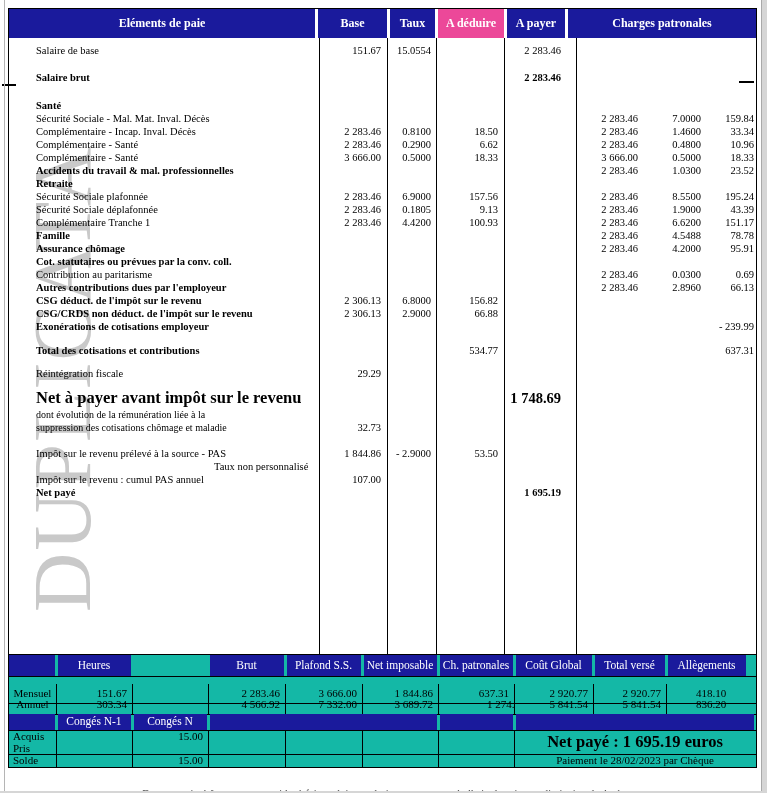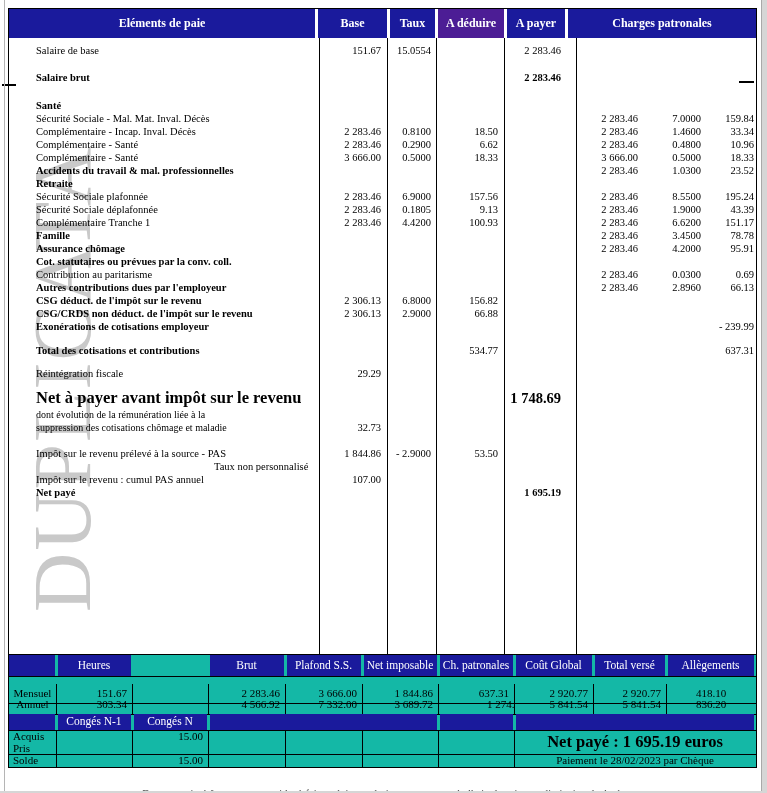--- a/index.html
+++ b/index.html
@@ -61,21 +61,21 @@
   <div class="watermark">DUPLICATA</div>
 
   <div id="main-table">
     <div id="main-header">
       <div class="mh-cell" style="width: 306px; background: rgb(26, 26, 156);">Eléments de paie</div>
       <div class="mh-gap"></div>
       <div class="mh-cell" style="width: 69px; background: rgb(26, 26, 156);">Base</div>
       <div class="mh-gap"></div>
       <div class="mh-cell" style="width: 45px; background: rgb(26, 26, 156);">Taux</div>
       <div class="mh-gap"></div>
-      <div class="mh-cell" style="width: 66px; background: #4c1d95;">A déduire</div>
+      <div class="mh-cell" style="width: 66px; background: #ec4899;">A déduire</div>
       <div class="mh-gap"></div>
       <div class="mh-cell" style="width: 58px; background: rgb(26, 26, 156);">A payer</div>
       <div class="mh-gap"></div>
       <div class="mh-cell" style="flex: 1 1 0%; background: rgb(26, 26, 156);">Charges patronales</div>
     </div>
     <div id="main-body">
         <div class="vline" style="left: 310px;"></div>
         <div class="vline" style="left: 378px;"></div>
         <div class="vline" style="left: 427px;"></div>
         <div class="vline" style="left: 495px;"></div>
@@ -161,21 +161,21 @@
           <div class="num col-b">2 283.46</div>
           <div class="num col-t">4.4200</div>
           <div class="num col-d">100.93</div>
           <div class="num col-e">2 283.46</div>
           <div class="num col-f">6.6200</div>
           <div class="num col-g">151.17</div>
         </div>
         <div class="prow" style="height: 13px;">
           <div class="pl bold">Famille</div>
           <div class="num col-e">2 283.46</div>
-          <div class="num col-f">3.4500</div>
+          <div class="num col-f">4.5488</div>
           <div class="num col-g">78.78</div>
         </div>
         <div class="prow" style="height: 13px;">
           <div class="pl bold">Assurance chômage</div>
           <div class="num col-e">2 283.46</div>
           <div class="num col-f">4.2000</div>
           <div class="num col-g">95.91</div>
         </div>
         <div class="prow" style="height: 13px;">
           <div class="pl bold">Cot. statutaires ou prévues par la conv. coll.</div>
@@ -256,21 +256,21 @@
       <div class="srow rb" style="top: 0px; height: 21px;">
         <div class="scell hdr" style="left: 0px; width: 45.5px; background: rgb(26, 26, 156); line-height: 21px;"></div>
         <div class="scell hdr" style="left: 48.5px; width: 73px; background: rgb(26, 26, 156); line-height: 21px;">Heures</div>
         <div class="scell hdr" style="left: 124.5px; width: 73px; background: rgb(26, 26, 156); line-height: 21px; margin-top: 45px;">Heures suppl.</div>
         <div class="scell hdr" style="left: 200.5px; width: 74px; background: rgb(26, 26, 156); line-height: 21px;">Brut</div>
         <div class="scell hdr" style="left: 277.5px; width: 74px; background: rgb(26, 26, 156); line-height: 21px;">Plafond S.S.</div>
         <div class="scell hdr" style="left: 354.5px; width: 73px; background: rgb(26, 26, 156); line-height: 21px;">Net imposable</div>
         <div class="scell hdr" style="left: 430.5px; width: 73px; background: rgb(26, 26, 156); line-height: 21px;">Ch. patronales</div>
         <div class="scell hdr" style="left: 506.5px; width: 76px; background: rgb(26, 26, 156); line-height: 21px;">Coût Global</div>
         <div class="scell hdr" style="left: 585.5px; width: 70px; background: rgb(26, 26, 156); line-height: 21px;">Total versé</div>
-        <div class="scell hdr" style="left: 658.5px; width: 86px; background: rgb(26, 26, 156); line-height: 21px;">Allègements</div>
+        <div class="scell hdr" style="left: 658.5px; width: 78px; background: rgb(26, 26, 156); line-height: 21px;">Allègements</div>
       </div>
       <div class="srow rb" style="top: 21px; height: 19px; margin-top: 8px;">
         <div class="scell cent" style="left: 0px; width: 47px; line-height: 18px;">Mensuel</div>
         <div class="scell numr bleft" style="left: 47px; width: 76px; line-height: 18px;">151.67</div>
         <div class="scell numr bleft" style="left: 123px; width: 76px; line-height: 18px;"></div>
         <div class="scell numr bleft" style="left: 199px; width: 77px; line-height: 18px;">2 283.46</div>
         <div class="scell numr bleft" style="left: 276px; width: 77px; line-height: 18px;">3 666.00</div>
         <div class="scell numr bleft" style="left: 353px; width: 76px; line-height: 18px;">1 844.86</div>
         <div class="scell numr bleft" style="left: 429px; width: 76px; line-height: 18px;">637.31</div>
         <div class="scell numr bleft" style="left: 505px; width: 79px; line-height: 18px;">2 920.77</div>

